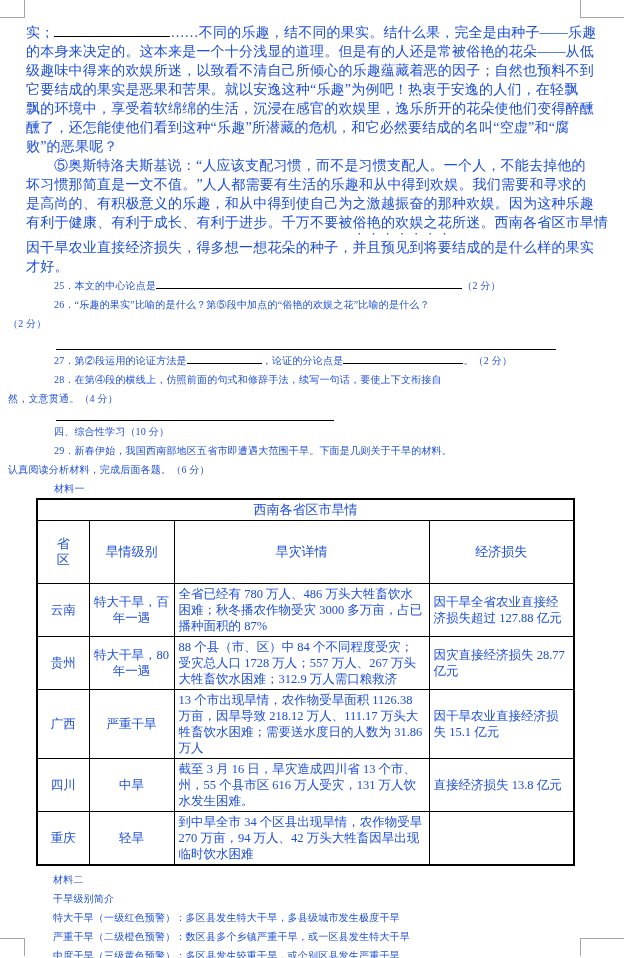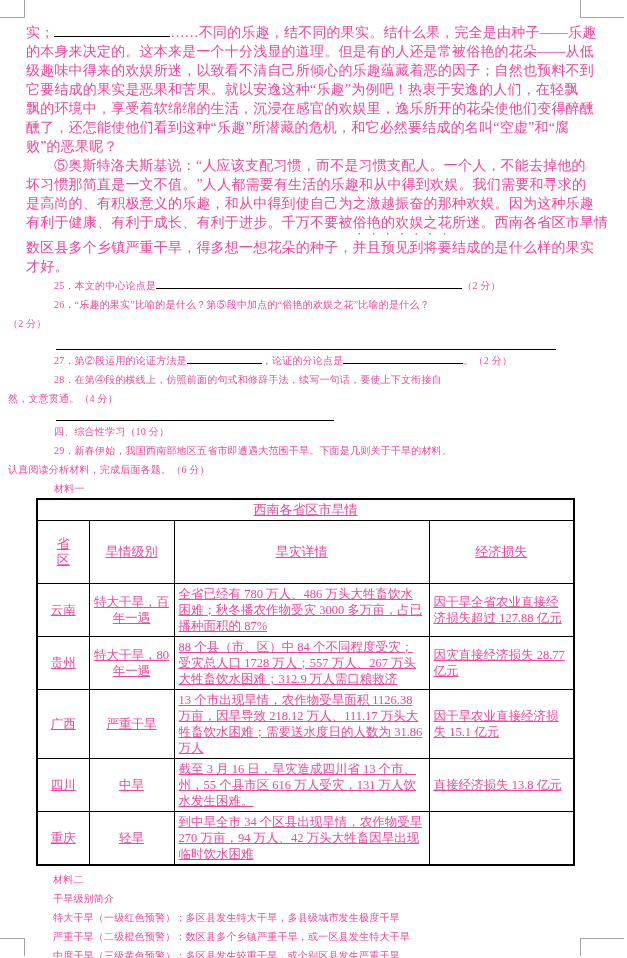--- a/index.html
+++ b/index.html
@@ -4,21 +4,21 @@
 <style>
   * { margin: 0; padding: 0; box-sizing: border-box; }
   html, body { background: #ffffff; }
   .page {
     position: relative;
     width: 627px;
     height: 958px;
     background: #ffffff;
     overflow: hidden;
     font-family: "Liberation Serif", "DejaVu Serif", serif;
-    color: #ec4899;
+    color: #1d4ed8;
   }
   
   .crop { position: absolute; }
   .crop-tl { left: 0;   top: 0;    width: 25px; height: 18px; border-right: 1px solid #a6a6a6; border-bottom: 1px solid #a6a6a6; }
   .crop-tr { left: 580px; top: 0;  width: 44px; height: 18px; border-left: 1px solid #a6a6a6;  border-bottom: 1px solid #a6a6a6; }
   .crop-bl { left: 0;   top: 938px; width: 25px; height: 18px; border-right: 1px solid #a6a6a6; border-top: 1px solid #a6a6a6; }
   .crop-br { left: 580px; top: 938px; width: 44px; height: 18px; border-left: 1px solid #a6a6a6; border-top: 1px solid #a6a6a6; }
 
   .content { position: absolute; left: 0; top: 23px; width: 627px; }
 
@@ -50,21 +50,20 @@
 
   table.drought {
     margin-left: 36px;
     margin-top: 0;
     width: 537px;
     border-collapse: collapse;
     table-layout: fixed;
     border: 2px solid #000;
     font-size: 12.5px;
     line-height: 16px;
-    text-decoration: underline;
   }
   table.drought td { border: 1px solid #000; padding: 2px 4px; vertical-align: middle; }
   td.t-title { text-align: center; font-size: 13px; height: 19px; padding: 1px; }
   tr.hdr td { text-align: center; font-size: 13px; height: 20px; padding: 15px; }
   td.c-prov  { text-align: center; }
   td.c-level { text-align: center; padding: 2px 6px; }
   td.c-detail{ text-align: left; }
   td.c-loss  { text-align: left; vertical-align: top; padding-top: 4px; }
   col.c1 { width: 52px; } col.c2 { width: 85px; } col.c3 { width: 255px; } col.c4 { width: 145px; }
 
@@ -92,21 +91,21 @@
       <div class="pline">飘的环境中，享受着软绵绵的生活，沉浸在感官的欢娱里，逸乐所开的花朵使他们变得醉醺</div>
       <div class="pline">醺了，还怎能使他们看到这种“乐趣”所潜藏的危机，和它必然要结成的名叫“空虚”和“腐</div>
       <div class="pline">败”的恶果呢？</div>
 
       <div class="pline ind">⑤奥斯特洛夫斯基说：“人应该支配习惯，而不是习惯支配人。一个人，不能去掉他的</div>
       <div class="pline">坏习惯那简直是一文不值。”人人都需要有生活的乐趣和从中得到欢娱。我们需要和寻求的</div>
       <div class="pline">是高尚的、有积极意义的乐趣，和从中得到使自己为之激越振奋的那种欢娱。因为这种乐趣</div>
       <div class="pline">
         <span>有利于健康、有利于成长、有利于进步。千万不要被</span><span class="dots">俗艳的欢娱之花</span><span>所迷。西南各省区市旱情</span>
       </div>
-      <div class="pline">数区县多个乡镇严重干旱，得多想一想花朵的种子，并且预见到将要结成的是什么样的果实</div>
+      <div class="pline">因干旱农业直接经济损失，得多想一想花朵的种子，并且预见到将要结成的是什么样的果实</div>
       <div class="pline">才好。</div>
     </div>
 
     <div class="questions">
       <div class="qline ind">
         <span>25．本文的中心论点是</span><span class="blank w310"></span><span>（2 分）</span>
       </div>
       <div class="qline ind">26．“乐趣的果实”比喻的是什么？第⑤段中加点的“俗艳的欢娱之花”比喻的是什么？</div>
       <div class="qline">（2 分）</div>
       <div class="answer-line long"></div>

